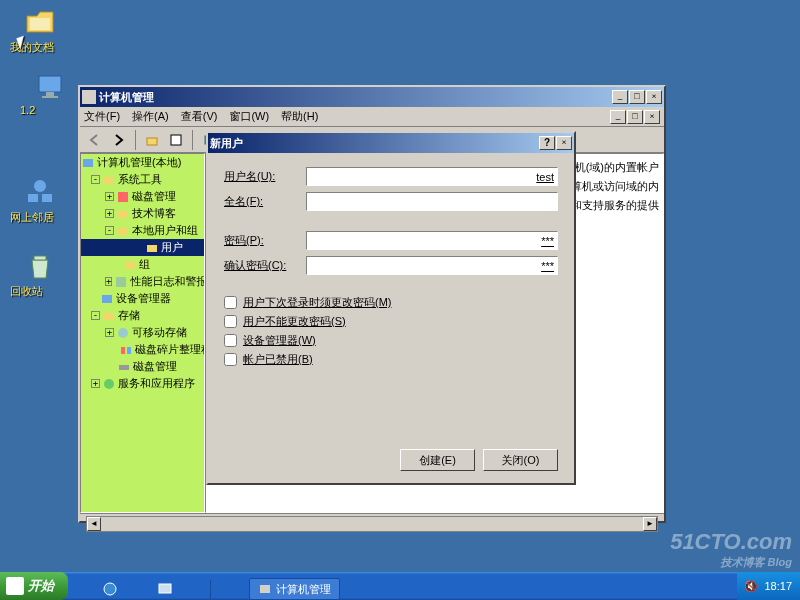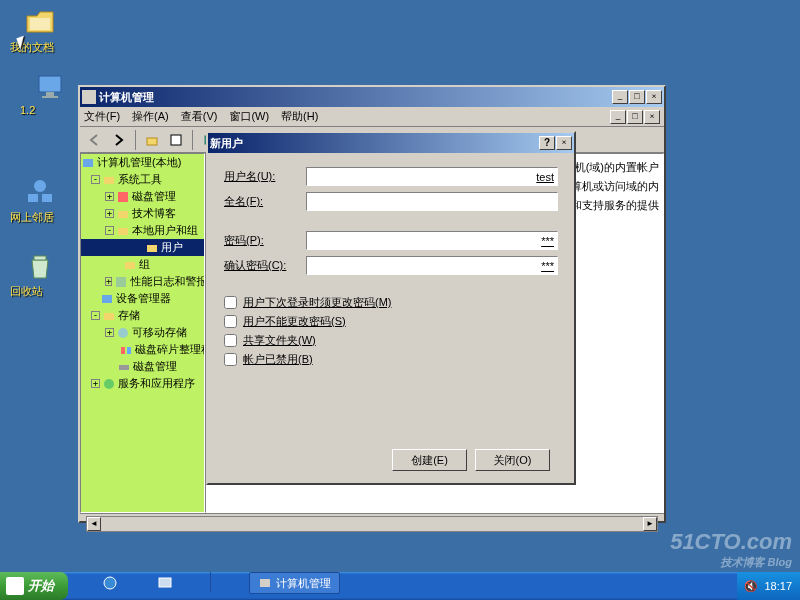--- a/index.html
+++ b/index.html
@@ -37,26 +37,26 @@
 .sb-scroll { height: 16px; background: #d4d0c8; border: 1px solid #808080; margin: 0 2px; flex: 1; position: relative; }
 
 
 .dialog { position: absolute; left: 206px; top: 131px; width: 370px; height: 354px; background: #d4d0c8; border: 2px solid; border-color: #d4d0c8 #404040 #404040 #d4d0c8; }
 .dlg-body { padding: 14px 16px; font-size: 11px; text-decoration: underline; }
 .fld-row { display: flex; align-items: center; margin-bottom: 6px; }
 .fld-row label { width: 82px; }
 .fld-row input[type=text], .fld-row input[type=password] { flex: 1; height: 19px; border: 1px solid; border-color: #808080 #fff #fff #808080; background: #fff; padding: 0 3px; font-size: 11px; text-align: right; }
 .chk-row { display: flex; align-items: center; margin-bottom: 4px; }
 .chk-row input { margin-right: 6px; }
-.dlg-btns { position: absolute; bottom: 12px; right: 24px; display: flex; gap: 8px; }
+.dlg-btns { position: absolute; bottom: 12px; right: 16px; display: flex; gap: 8px; }
 .dlg-btns button { width: 75px; height: 22px; background: #d4d0c8; border: 1px solid; border-color: #fff #404040 #404040 #fff; font-size: 11px; }
 .help-btn { width: 16px; height: 14px; background: #d4d0c8; border: 1px solid; border-color: #fff #404040 #404040 #fff; font-size: 10px; text-align: center; line-height: 11px; font-weight: bold; color: #000; }
 
 
-.taskbar { position: absolute; left: 0; bottom: 0; width: 800px; height: 28px; background: linear-gradient(to bottom, #3d95e6 0%, #2065c6 8%, #2065c6 92%, #14489a 100%); display: flex; align-items: flex-start; gap: 29px; }
+.taskbar { position: absolute; left: 0; bottom: 0; width: 800px; height: 28px; background: linear-gradient(to bottom, #3d95e6 0%, #2065c6 8%, #2065c6 92%, #14489a 100%); display: flex; align-items: flex-end; gap: 29px; }
 .start-btn { height: 28px; padding: 0 14px 0 6px; background: linear-gradient(to bottom, #5fbb5a 0%, #3c9c37 50%, #2b7a27 100%); color: #fff; font-weight: bold; font-style: italic; display: flex; align-items: center; font-size: 13px; border-radius: 0 8px 8px 0; }
 .start-btn::before { content: ""; width: 18px; height: 18px; background: #fff; margin-right: 4px; border-radius: 2px; }
 .ql { width: 22px; height: 22px; margin: 0 2px; display: flex; align-items: center; justify-content: center; }
 .task-btn { height: 22px; margin-left: 6px; padding: 0 8px; background: #3d7cd4; border: 1px solid #1a4a9c; color: #fff; display: flex; align-items: center; font-size: 11px; border-radius: 2px; }
 .tray { margin-left: auto; height: 28px; padding: 0 8px; background: linear-gradient(to bottom, #1790e1, #0d66bd); display: flex; align-items: center; color: #fff; font-size: 11px; gap: 6px; }
 
 .watermark { position: absolute; right: 8px; bottom: 30px; color: rgba(255,255,255,0.4); font-size: 22px; font-weight: bold; font-style: italic; }
 .watermark small { display: block; font-size: 11px; text-align: right; }
 
 .cursor { position: absolute; left: 18px; top: 36px; width: 0; height: 0; border-left: 8px solid #fff; border-right: 4px solid transparent; border-bottom: 12px solid transparent; transform: rotate(-20deg); filter: drop-shadow(1px 1px 0 #000); }
@@ -286,21 +286,21 @@
     <div class="chk-row">
         <input type="checkbox" style="">
         <span>用户下次登录时须更改密码(M)</span>
       </div>
     <div class="chk-row">
         <input type="checkbox" style="">
         <span>用户不能更改密码(S)</span>
       </div>
     <div class="chk-row">
         <input type="checkbox" style="">
-        <span>共享文件夹(W)</span>
+        <span>设备管理器(W)</span>
       </div>
     <div class="chk-row">
         <input type="checkbox" style="">
         <span>帐户已禁用(B)</span>
       </div>
   </div>
   <div class="dlg-btns">
     <button>创建(E)</button>
     <button>关闭(O)</button>
   </div>

